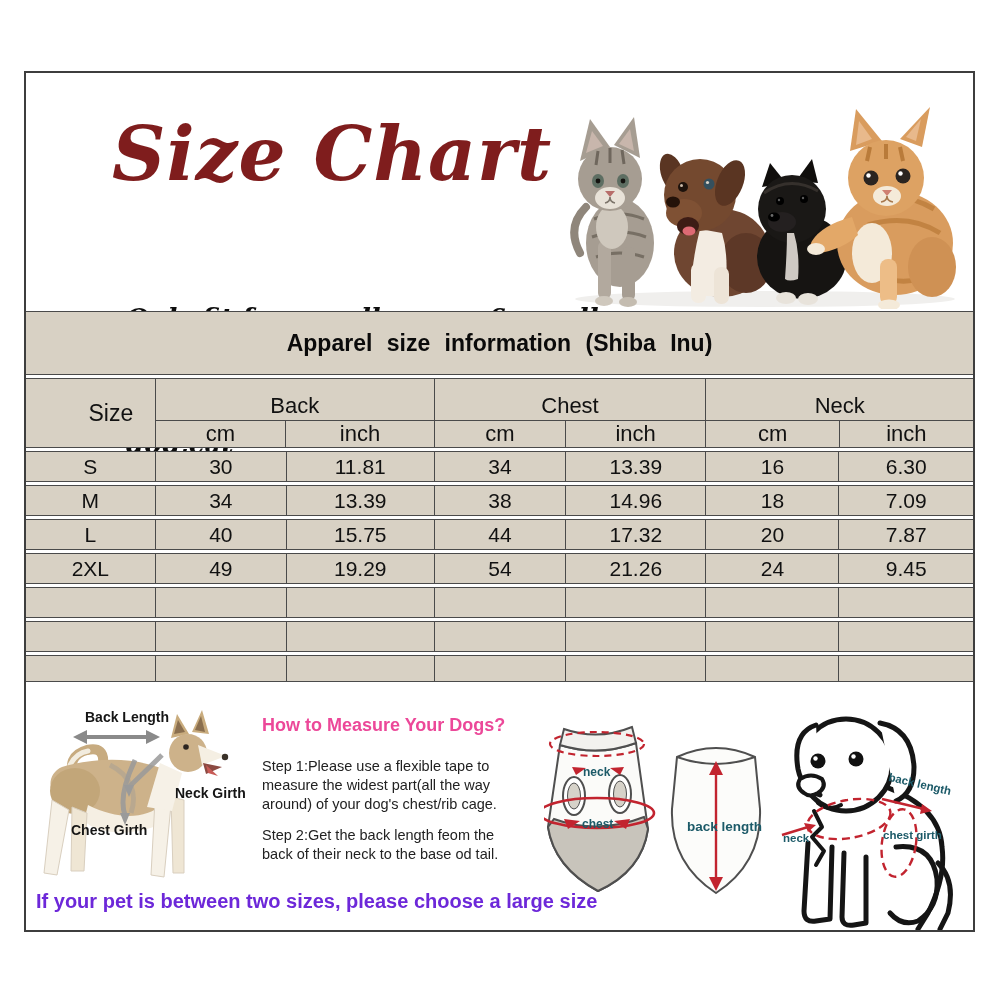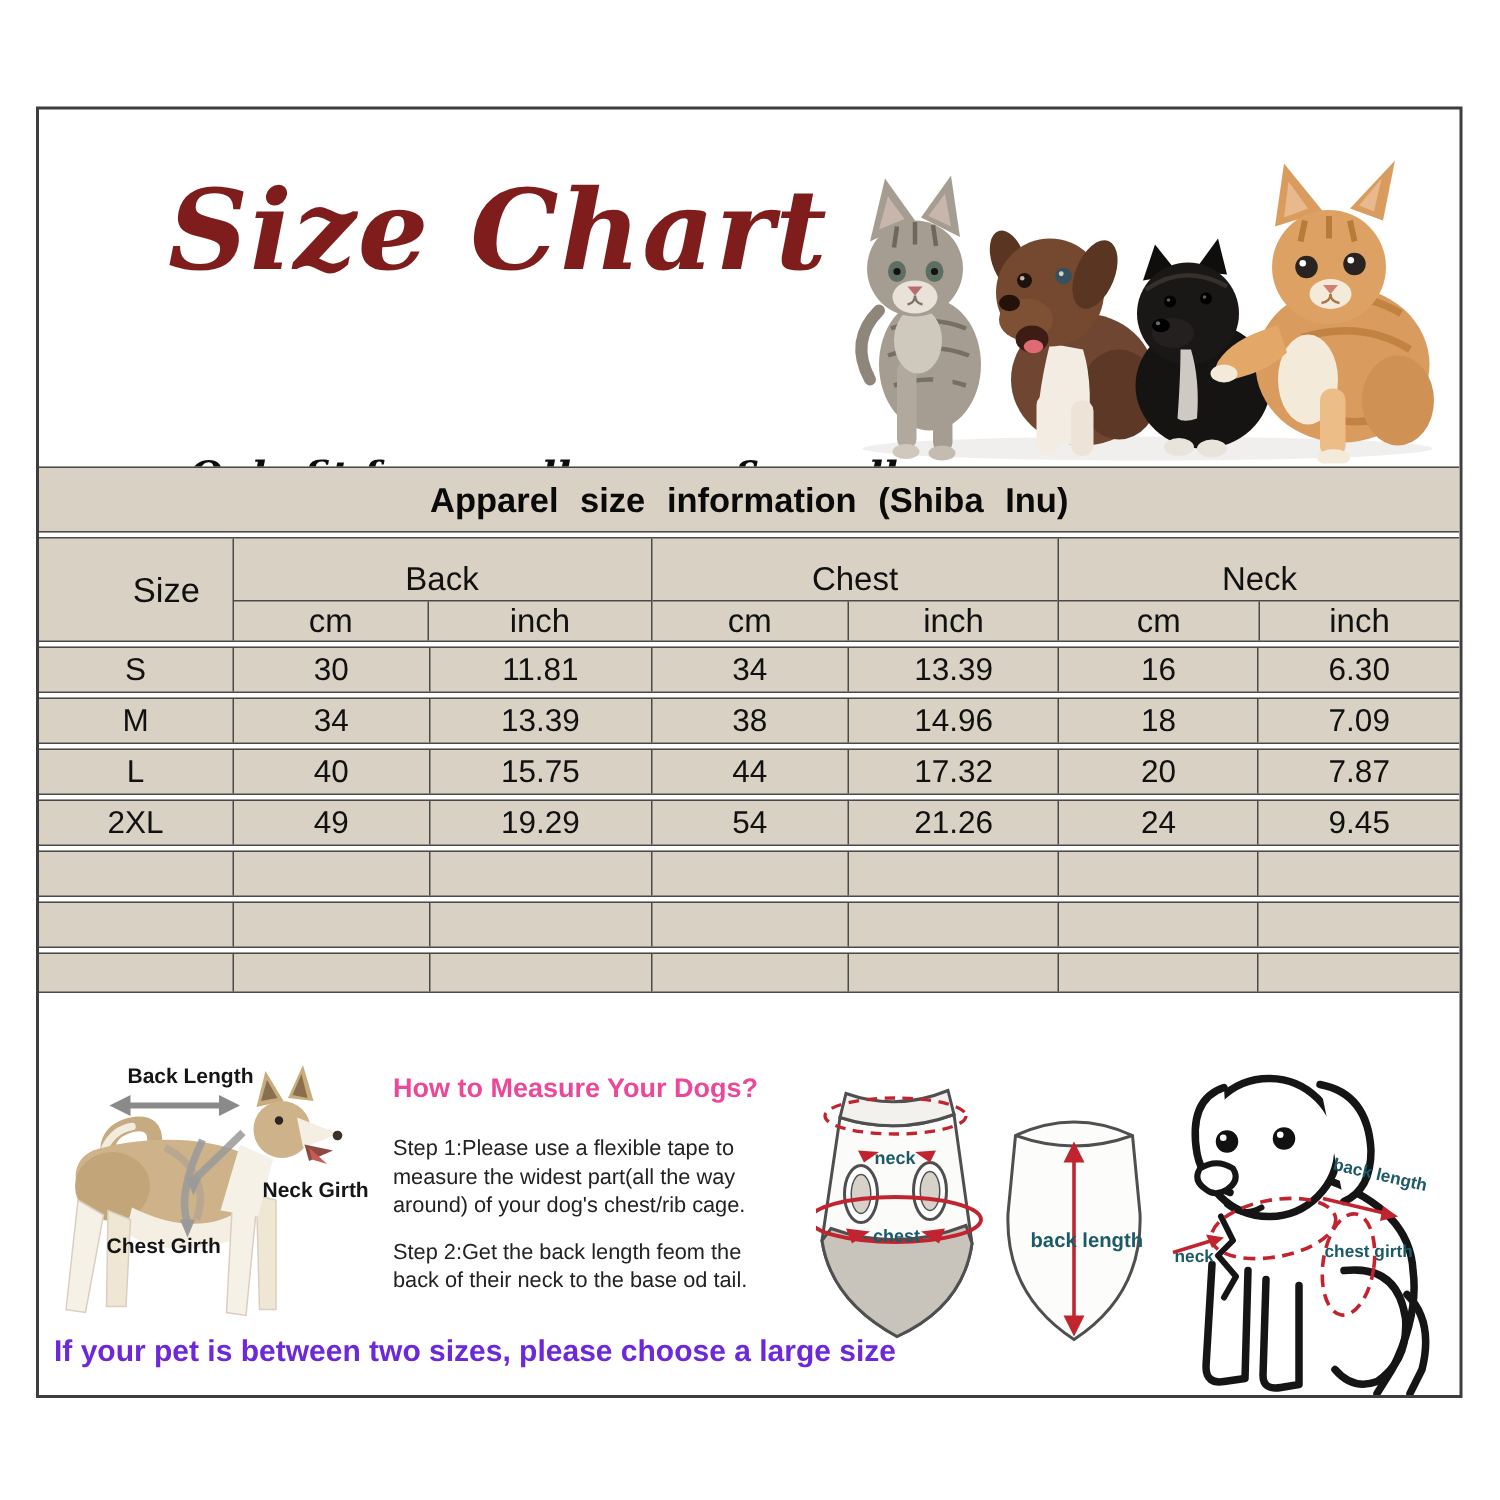--- a/index.html
+++ b/index.html
@@ -29,21 +29,21 @@
     font-size:26px;line-height:42px;white-space:pre-wrap;color:#0d0d0d;
   }
   .pets-photo{position:absolute;left:524px;top:28px;width:424px;height:208px}
   
   .size-table{position:absolute;left:0;top:238px;width:100%}
   .band{
     background:var(--beige);border-top:1px solid var(--line);
     border-bottom:1px solid var(--line);margin-bottom:3px;width:100%;
   }
   .title-band{
-    height:44px;display:flex;align-items:center;justify-content:center;
+    height:64px;display:flex;align-items:center;justify-content:center;
     font-weight:bold;font-size:23px;word-spacing:8px;color:#0a0a0a;
   }
   .header-band{height:70px;display:flex}
   .size-cell{
     width:13.7%;display:flex;align-items:center;justify-content:center;
     font-size:23px;border-right:1px solid var(--line);padding-left:41px;
   }
   .group{display:flex;flex-direction:column}
   .g-back{width:29.45%;border-right:1px solid var(--line)}
   .g-chest{width:28.7%;border-right:1px solid var(--line)}

